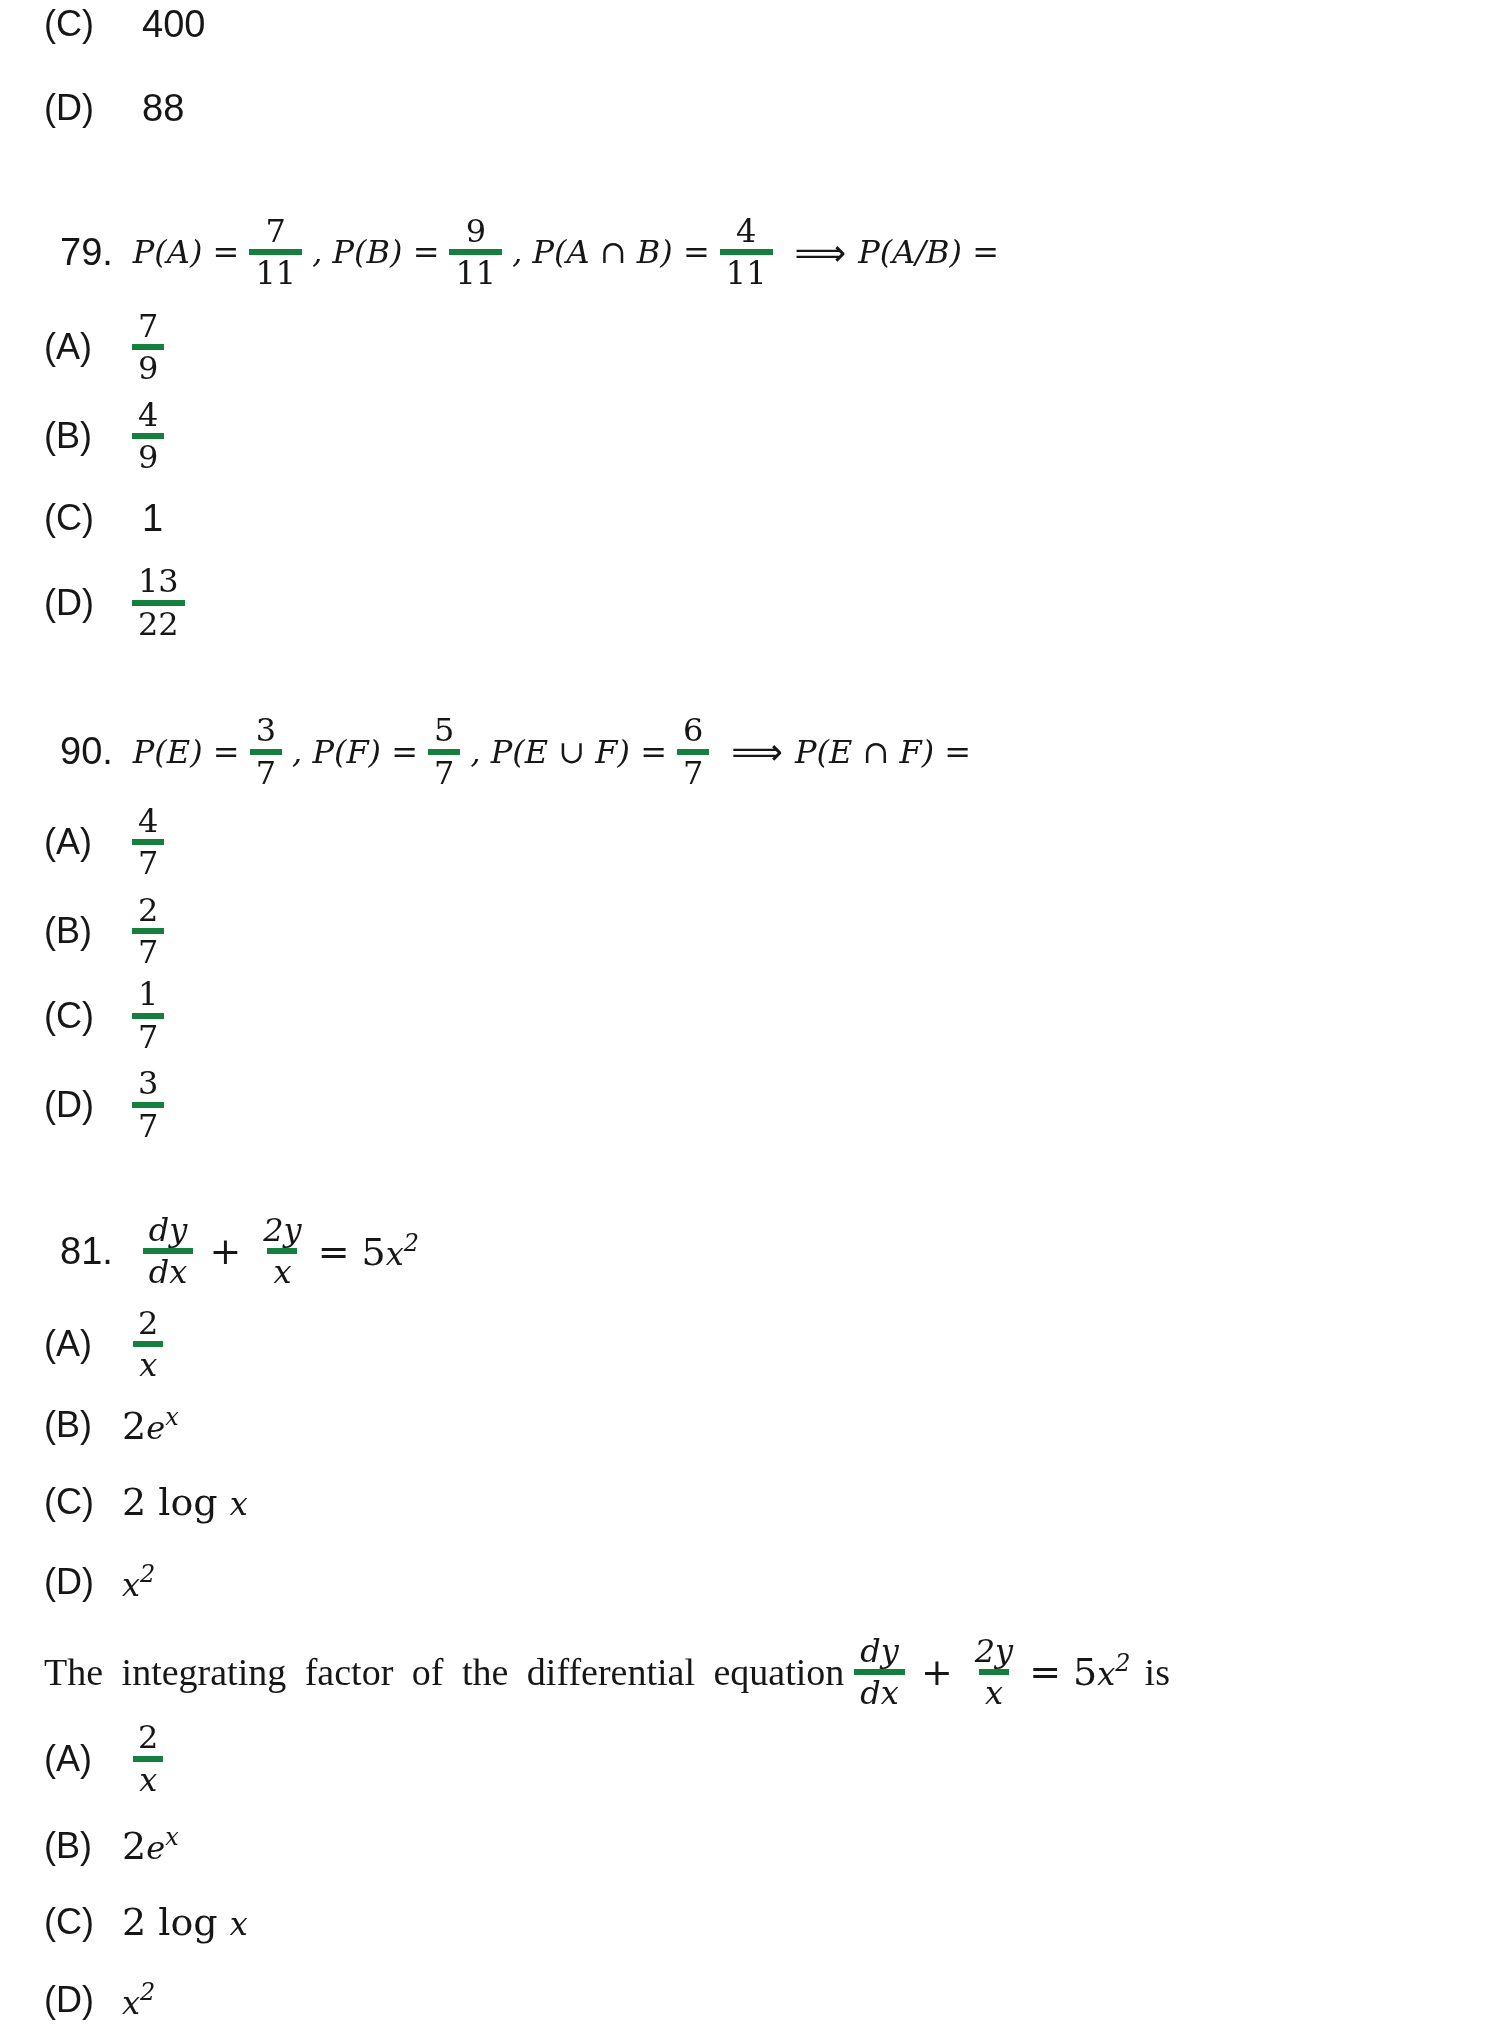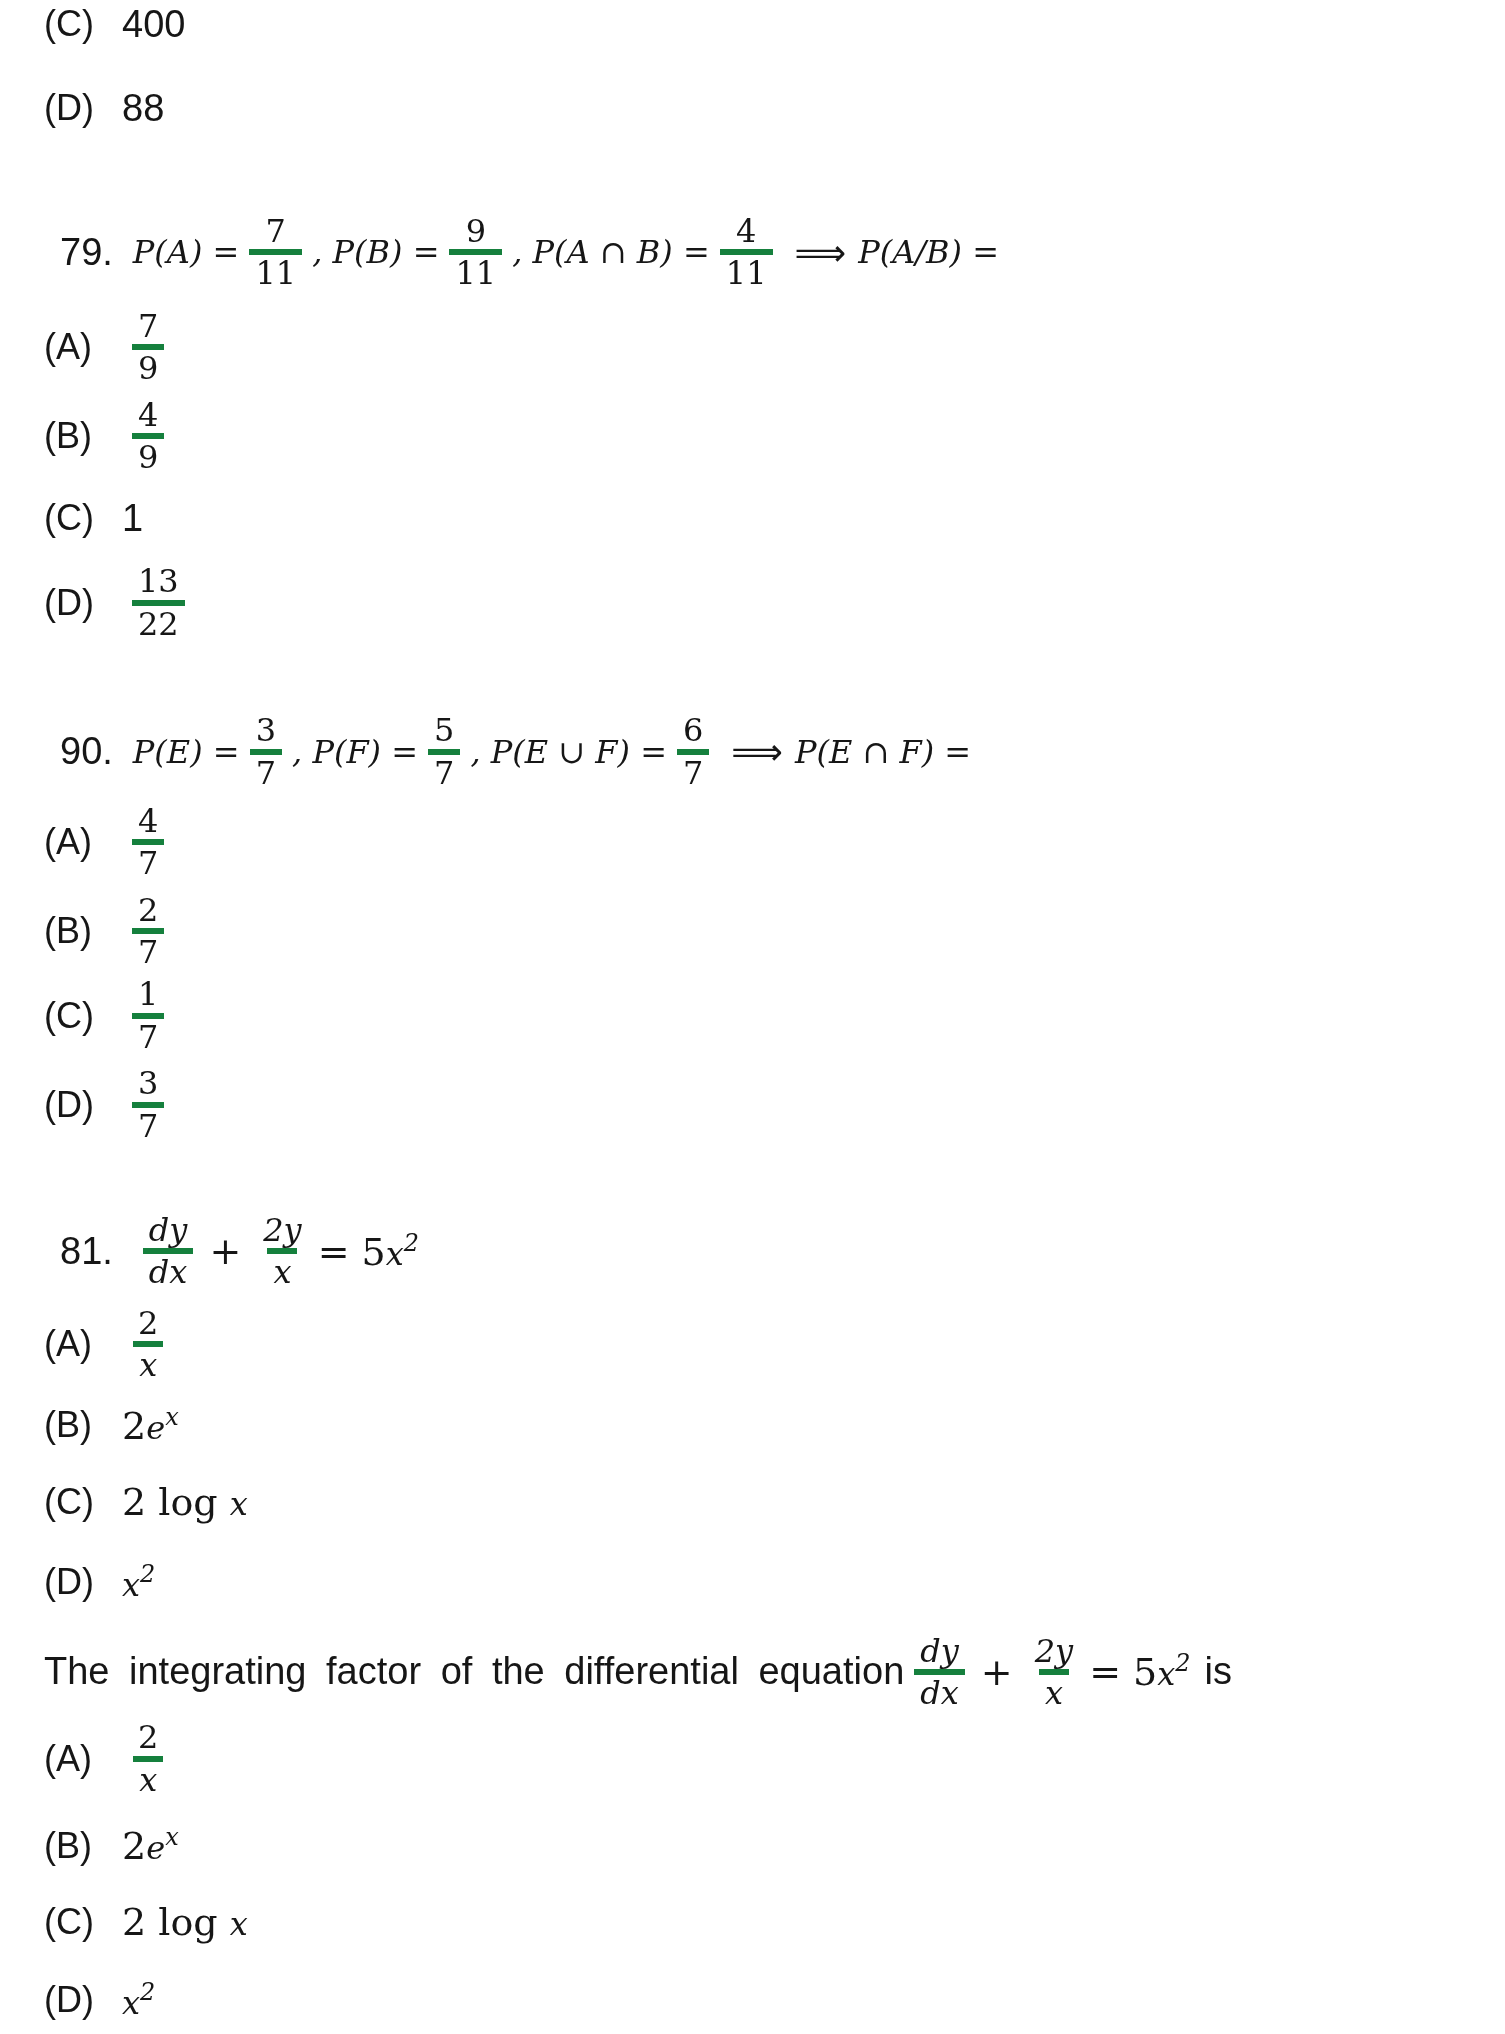--- a/index.html
+++ b/index.html
@@ -29,20 +29,21 @@
     font-family: "Liberation Sans", sans-serif;
     font-size: 36px;
     margin-right: 20px;
     min-width: 58px;
     white-space: pre;
   }
   .optvalue-sans {
     font-family: "Liberation Sans", sans-serif;
     font-size: 38px;
     white-space: pre;
+    margin-left: 20px;
   }
   .math {
     font-family: "DejaVu Serif", serif;
     font-style: italic;
     font-size: 32px;
     white-space: pre;
   }
   .roman {
     font-family: "DejaVu Serif", serif;
     font-style: normal;
@@ -78,21 +79,21 @@
     vertical-align: 14px;
     font-family: "DejaVu Serif", serif;
     font-style: italic;
   }
   .hindi {
     font-family: "Liberation Sans", sans-serif;
     font-size: 38px;
     white-space: pre;
   }
   .eng {
-    font-family: Liberation Sans, sans-serif;
+    font-family: Liberation Serif, serif;
     font-size: 38px;
     word-spacing: 9px;
     white-space: pre;
   }
   .gap-l { margin-left: 14px; }
 </style>
 </head>
 <body>
 
 <div class="doc">

